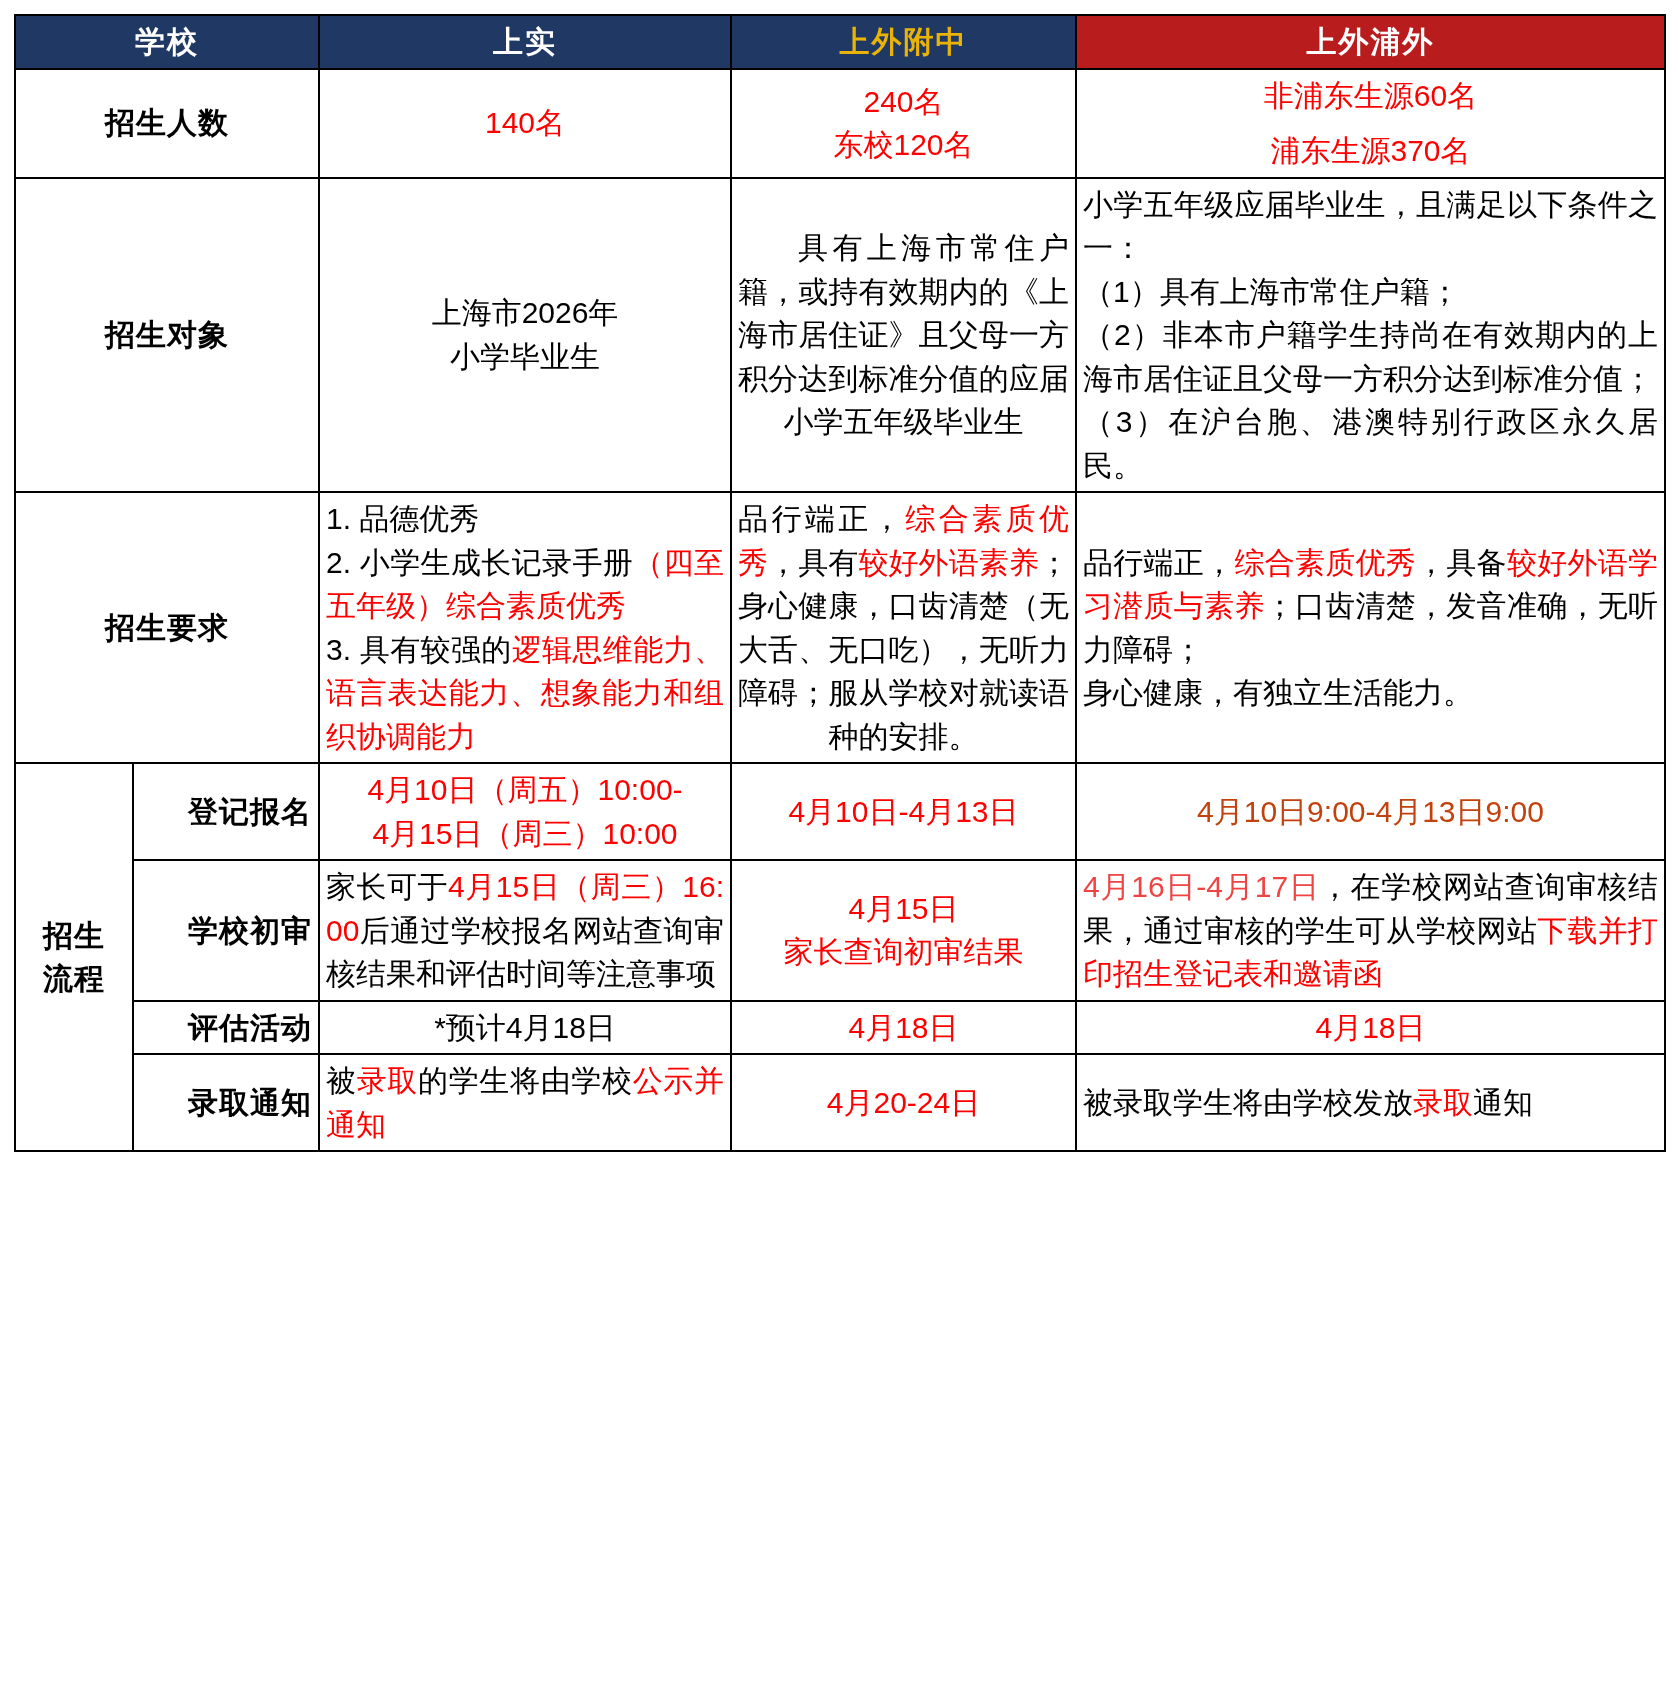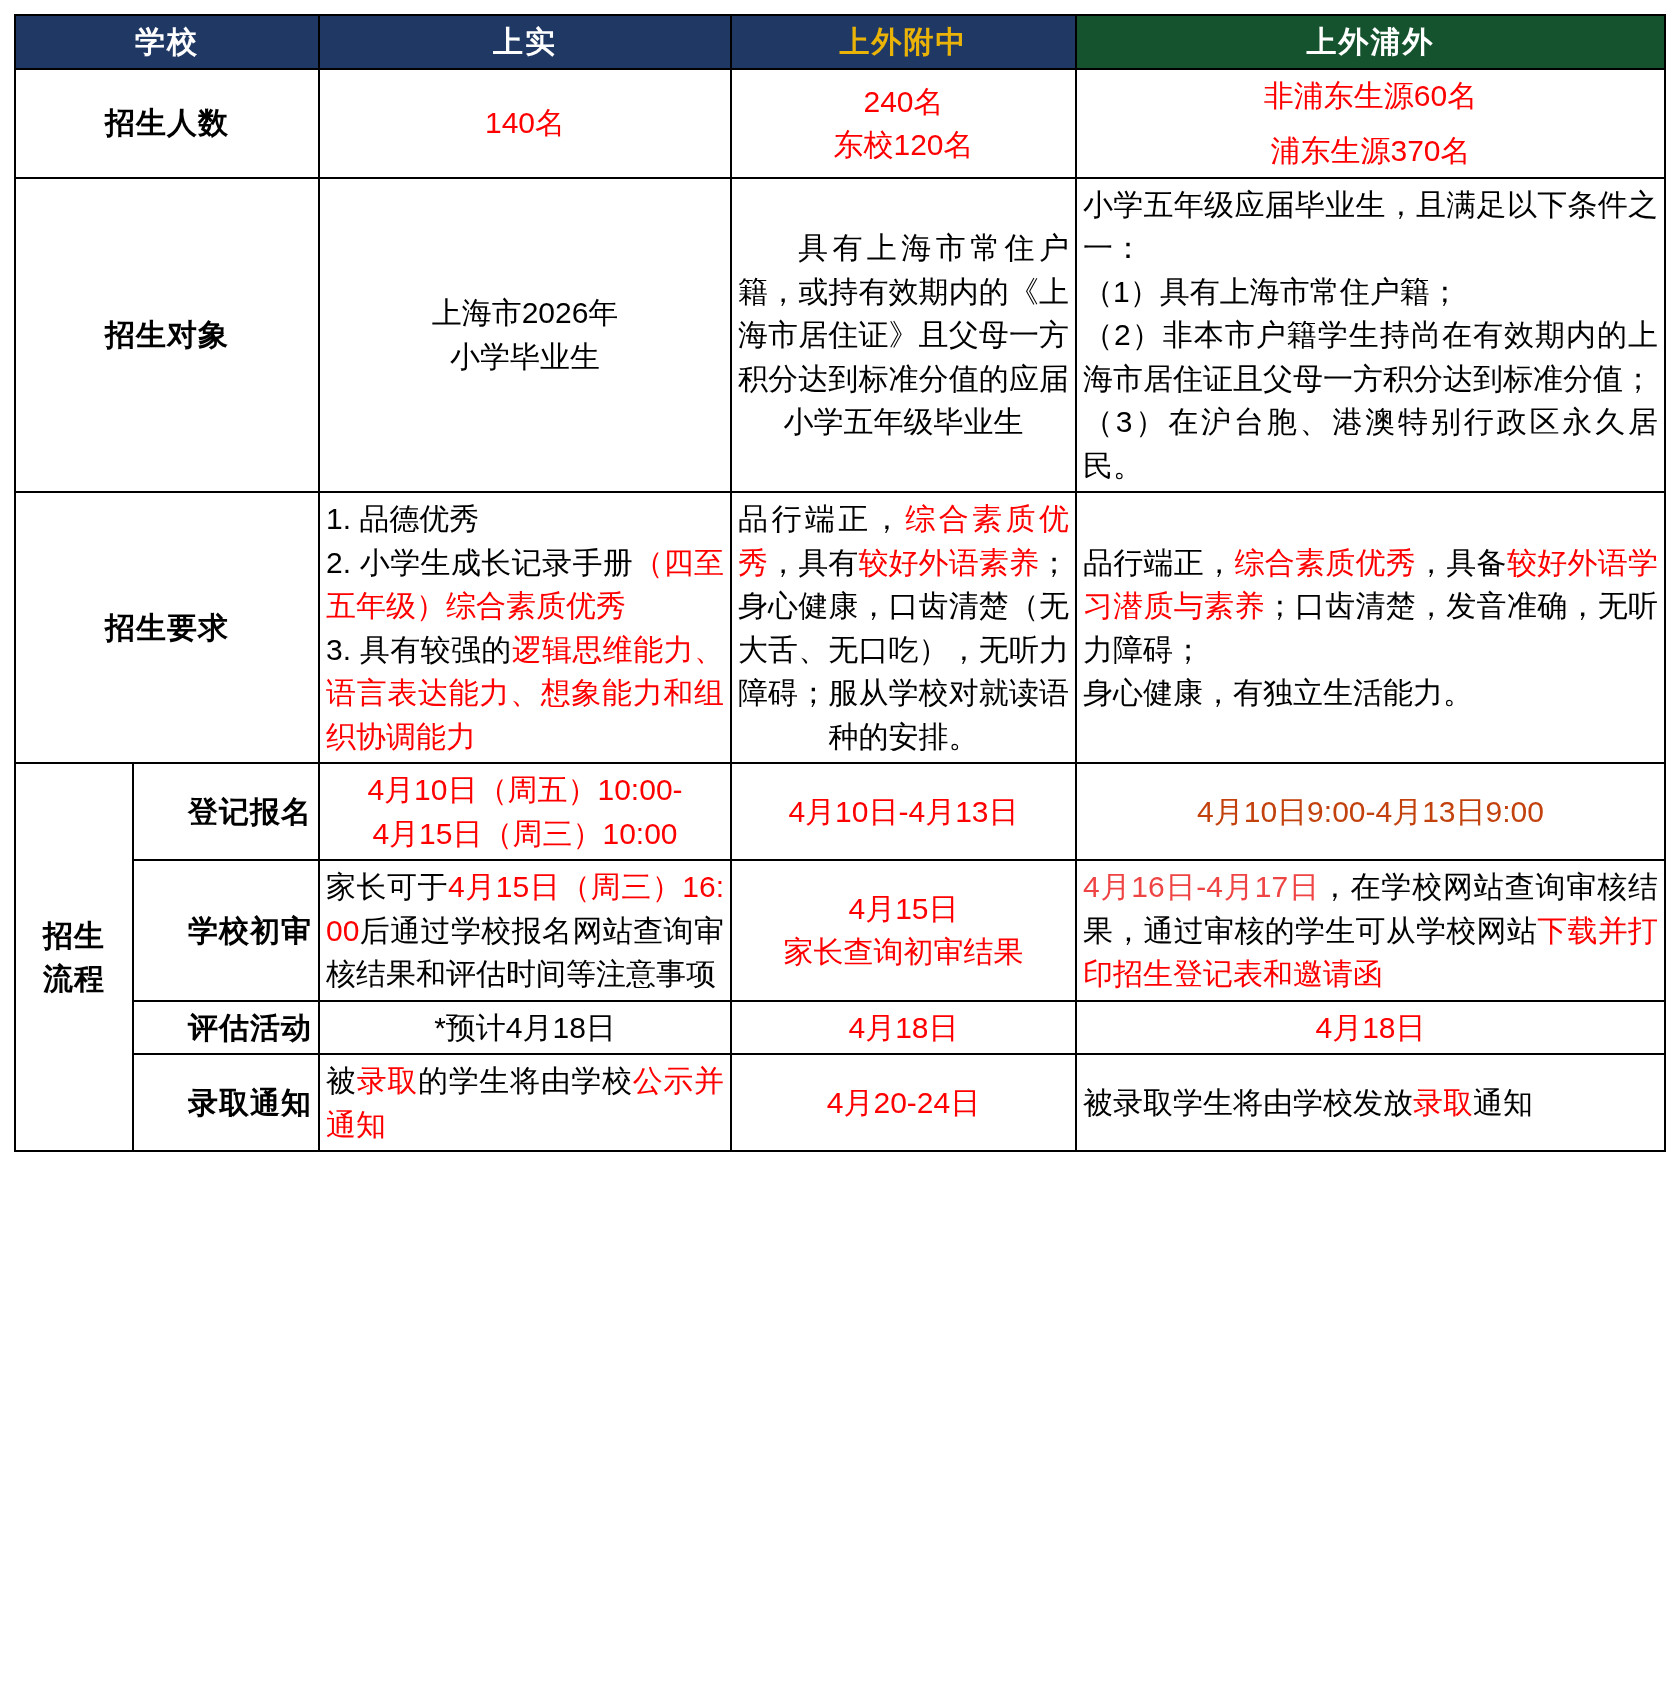--- a/index.html
+++ b/index.html
@@ -85,21 +85,21 @@
         <col class="c3">
         <col class="c4">
         <col class="c5">
     </colgroup>
 
     <thead>
       <tr>
         <th colspan="2" style="background: rgb(31, 56, 100); color: rgb(255, 255, 255);">学校</th>
         <th style="background: rgb(31, 56, 100); color: rgb(255, 255, 255);">上实</th>
         <th style="background: rgb(31, 56, 100); color: #eab308;">上外附中</th>
-        <th style="background: #14532d; color: rgb(255, 255, 255);">上外浦外</th>
+        <th style="background: #b91c1c; color: rgb(255, 255, 255);">上外浦外</th>
       </tr>
     </thead>
 
     <tbody>
 
       <tr>
         <td colspan="2" class="rowlabel">招生人数</td>
         <td class="ctr cellbody">
           <span class="red" style="color: rgb(255, 0, 0);">140名</span>
         </td>

